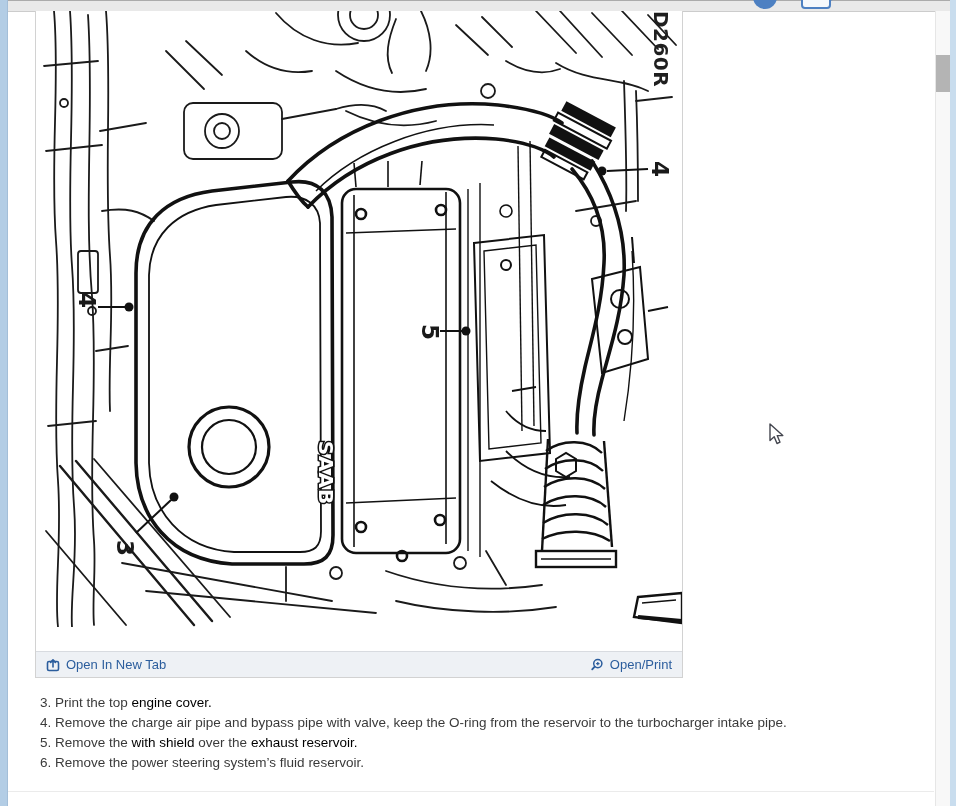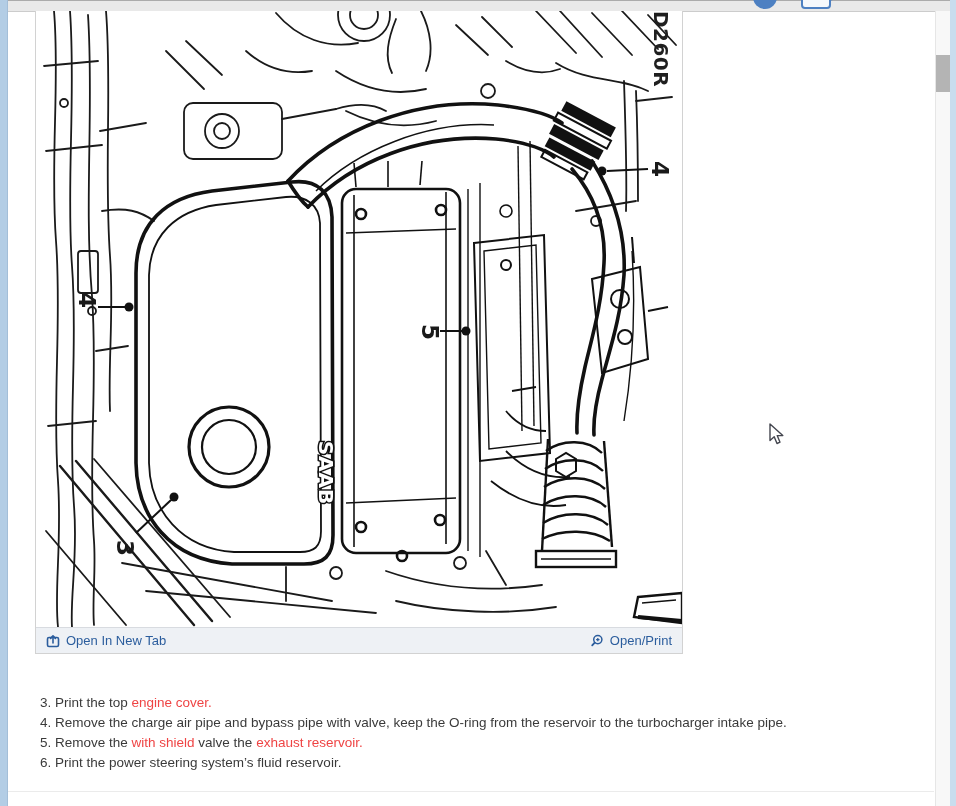--- a/index.html
+++ b/index.html
@@ -19,30 +19,30 @@
   .scroll-track{position:absolute;right:6px;top:11px;bottom:0;width:14px;background:#f8f8f8;border-left:1px solid #e6e6e6;}
   .scroll-thumb{position:absolute;left:0;right:0;top:44px;height:37px;background:#b4b4b4;}
   .diagram-card{
     position:absolute;left:35px;top:11px;width:646px;background:#fff;
     border:1px solid #d2d2d2;border-top:none;
   }
   .diagram-image{width:646px;height:616px;position:relative;overflow:hidden;background:#fff;}
   .diagram-image svg{display:block;}
   .diagram-footer{
     height:25px;background:#eef1f5;border-top:1px solid #d8dbe0;
-    display:flex;align-items:center;justify-content:space-between;padding:0 10px;
+    display:flex;align-items:center;justify-content:space-between;padding:0 10px;margin-top:24px;
   }
   .footer-link{display:inline-flex;align-items:center;gap:6px;font-size:13px;color:#2b5d9d;text-decoration:none;cursor:pointer;}
   .footer-link svg{display:block;}
   .callout-label{font-family:"DejaVu Sans",sans-serif;font-size:23px;font-weight:600;fill:#1a1a1a;}
   .watermark-label{font-family:"DejaVu Sans",sans-serif;font-size:20px;font-weight:600;fill:#1f1f1f;letter-spacing:0.5px;}
   .brand-label{font-family:"DejaVu Sans",sans-serif;font-size:20px;font-weight:700;fill:#ffffff;stroke:#111;stroke-width:3px;paint-order:stroke fill;letter-spacing:1px;}
   .instructions{position:absolute;left:40px;top:693px;font-size:13.5px;line-height:20px;color:#3a3a3a;width:880px;}
   .instruction-line{white-space:nowrap;}
-  .instructions a{color:#ef4444;text-decoration:none;cursor:pointer;}
+  .instructions a{color:#000000;text-decoration:none;cursor:pointer;}
   .bottom-divider{position:absolute;left:8px;right:22px;top:791px;border-top:1px solid #ebebeb;}
   .mouse-cursor{position:absolute;left:769px;top:423px;pointer-events:none;}
 </style>
 </head>
 <body>
 
 <div class="left-strip"></div>
 
 <div class="top-toolbar">
   <div class="avatar-partial"></div>
@@ -244,22 +244,22 @@
         </svg>
       </span>
       <span>Open/Print</span>
     </a>
   </div>
 </div>
 
 <div class="instructions">
     <div class="instruction-line"><span>3. </span><span>Print the top </span><a>engine cover.</a></div>
     <div class="instruction-line"><span>4. </span><span>Remove the charge air pipe and bypass pipe with valve, keep the O-ring from the reservoir to the turbocharger intake pipe.</span></div>
-    <div class="instruction-line"><span>5. </span><span>Remove the </span><a>with shield</a><span> valve the </span><a>exhaust reservoir.</a></div>
-    <div class="instruction-line"><span>6. </span><span>Print the power steering system’s fluid reservoir.</span></div>
+    <div class="instruction-line"><span>5. </span><span>Remove the </span><a>with shield</a><span> over the </span><a>exhaust reservoir.</a></div>
+    <div class="instruction-line"><span>6. </span><span>Remove the power steering system’s fluid reservoir.</span></div>
   </div>
 
 <div class="bottom-divider"></div>
 
 <div class="scroll-track">
   <div class="scroll-thumb"></div>
 </div>
 <div class="right-strip"></div>
 
 <div class="mouse-cursor">

